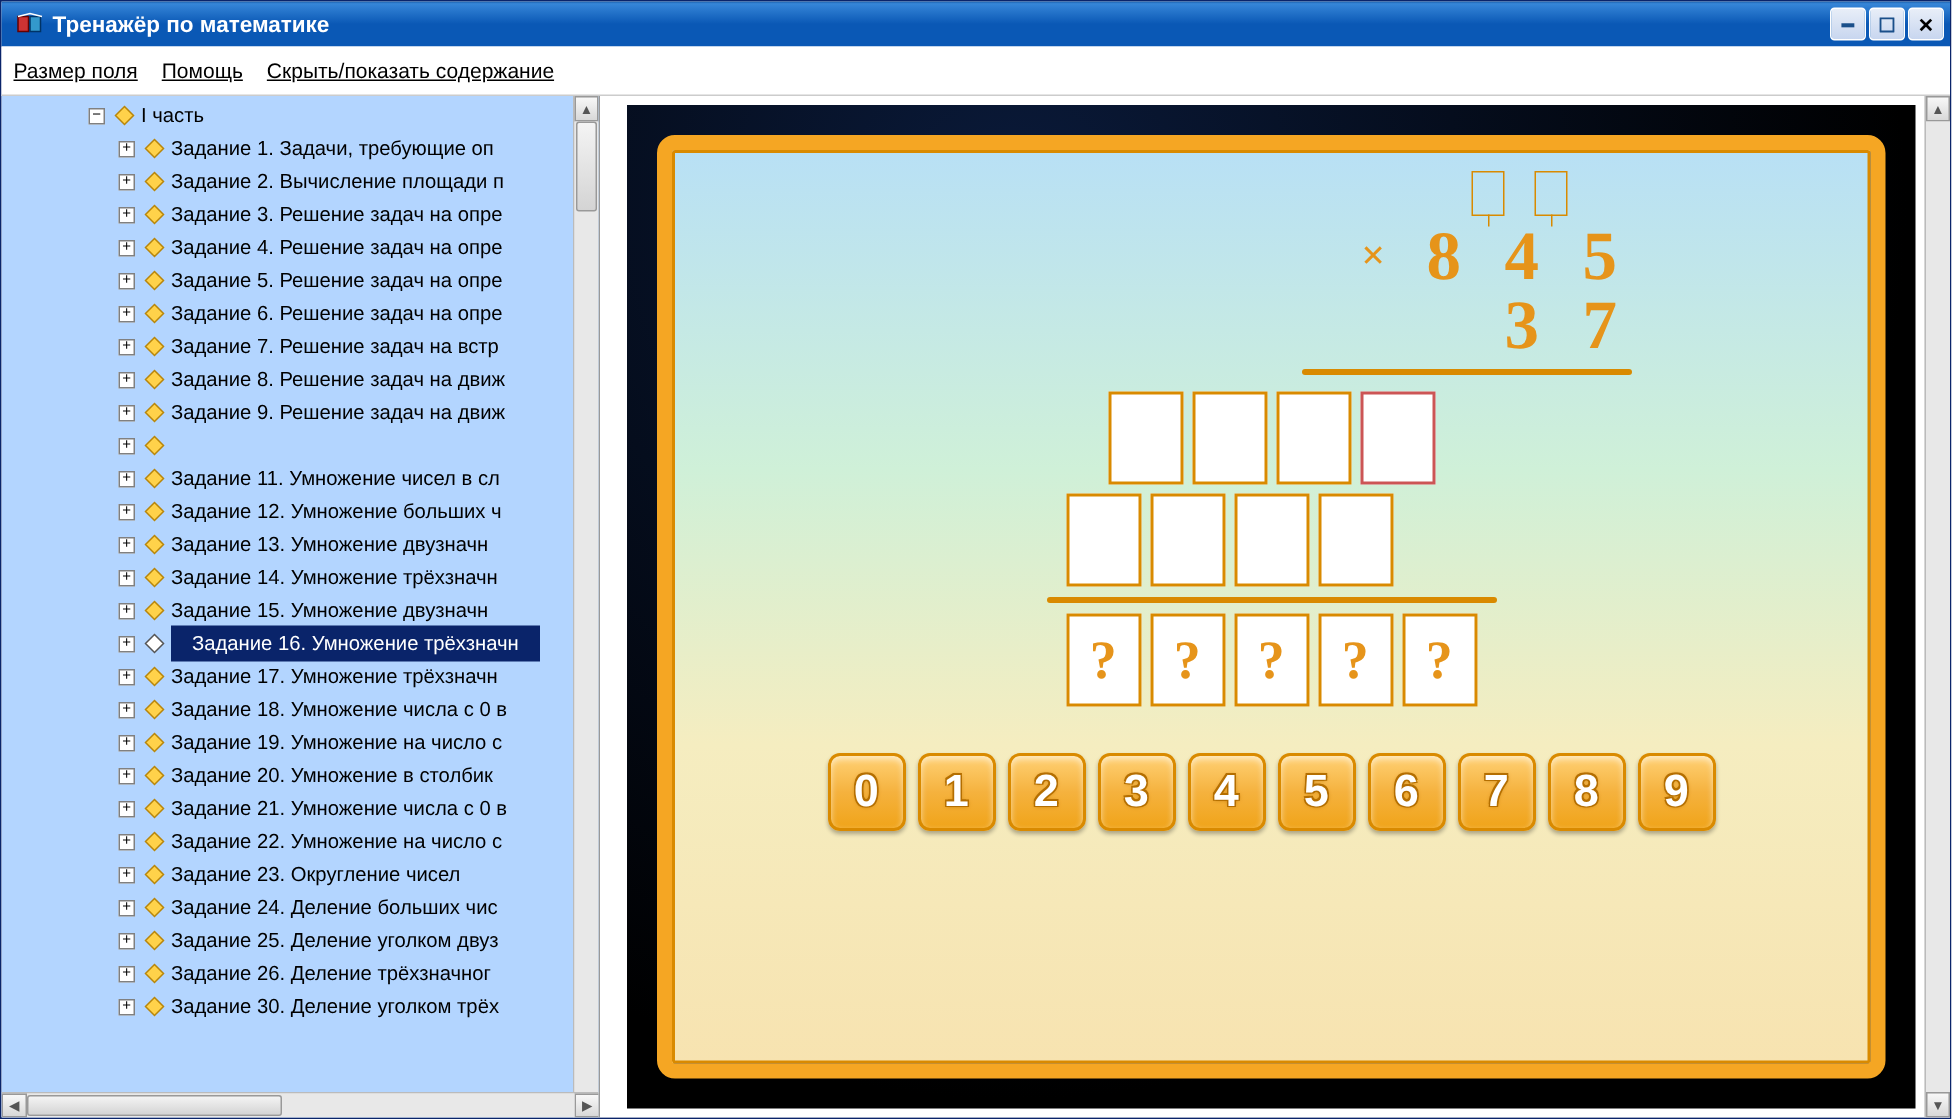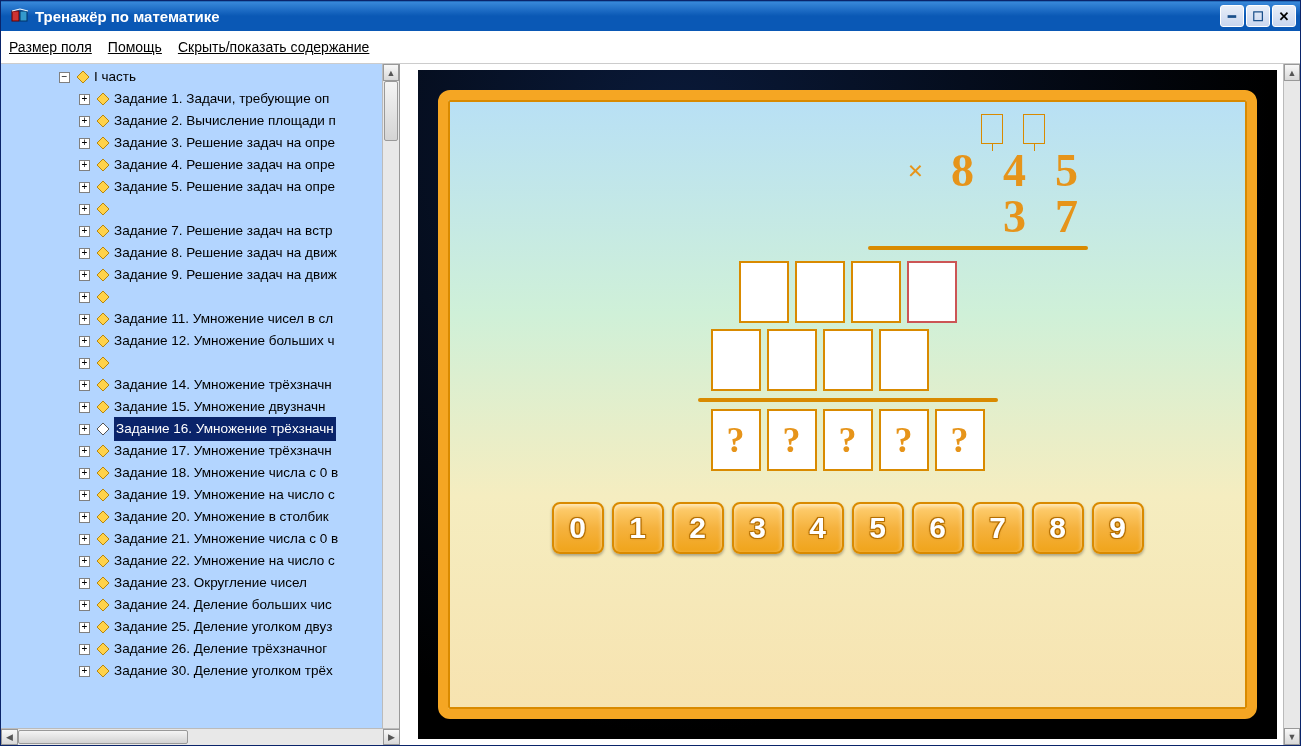--- a/index.html
+++ b/index.html
@@ -28,21 +28,21 @@
 .sidebar { width: 399px; background: #b3d5ff; overflow: hidden; display: flex; position: relative; border-right: 1px solid #999; }
 .tree-wrap { flex:1; overflow: hidden; position: relative; }
 .tree { padding: 2px 0; font-size: 13.5px; line-height: 22px; color: #000; }
 
 .tree-row { display: flex; align-items: center; height: 22px; white-space: nowrap; padding-left: 0; cursor: default; }
 .tree-row.root { padding-left: 58px; }
 .tree-row.child { padding-left: 78px; }
 .tree-row .exp { width: 11px; height: 11px; border: 1px solid #808080; background: #fff; color: #000; display: inline-flex; align-items: center; justify-content: center; font-size: 10px; line-height: 1; margin-right: 6px; cursor: pointer; }
 .tree-row .diamond { width: 14px; height: 14px; margin-right: 4px; display: inline-block; }
 .tree-row .diamond svg { display:block; }
-.tree-row.selected .label { background: #0a246a; color: #fff; padding: 1px 2px; }
+.tree-row.selected .label { background: #0a246a; color: #fff; padding: 1px 14px; }
 
 .v-scroll { width: 17px; background: #e8e8e8; border-left: 1px solid #bbb; display: flex; flex-direction: column; }
 .v-scroll .arrow { height: 17px; background: linear-gradient(#f8f8f8,#d8d8d8); border: 1px solid #999; display:flex; align-items:center; justify-content:center; font-size:9px; color:#555; cursor:pointer;}
 .v-scroll .track { flex:1; background:#e8e8e8; position:relative; }
 .v-scroll .thumb { position:absolute; left:1px; right:1px; top:0; height:60px; background:linear-gradient(#f4f4f4,#d4d4d4); border:1px solid #999; border-radius:2px; }
 
 .h-scroll { height:17px; background:#e8e8e8; border-top:1px solid #bbb; display:flex; position:absolute; bottom:0; left:0; width:399px; }
 .h-scroll .arrow { width:17px; background:linear-gradient(#f8f8f8,#d8d8d8); border:1px solid #999; display:flex; align-items:center; justify-content:center; font-size:9px; color:#555; cursor:pointer;}
 .h-scroll .track{flex:1; background:#e8e8e8; position:relative;}
 .h-scroll .thumb{position:absolute; top:1px; bottom:1px; left:0; width:170px; background:linear-gradient(#f4f4f4,#d4d4d4); border:1px solid #999; border-radius:2px;}
@@ -174,20 +174,21 @@
               </span>
               <span class="label">Задание 5. Решение задач на опре</span>
             </div>
             <div class="tree-row child">
               <span class="exp">+</span>
               <span class="diamond ">
                 <svg width="14" height="14" viewBox="0 0 14 14">
                   <polygon points="7,1 13,7 7,13 1,7" fill="#ffd24a" stroke="#b8860b" stroke-width="1"></polygon>
                 </svg>
               </span>
+              <span class="label">Задание 6. Решение задач на опре</span>
             </div>
             <div class="tree-row child">
               <span class="exp">+</span>
               <span class="diamond ">
                 <svg width="14" height="14" viewBox="0 0 14 14">
                   <polygon points="7,1 13,7 7,13 1,7" fill="#ffd24a" stroke="#b8860b" stroke-width="1"></polygon>
                 </svg>
               </span>
               <span class="label">Задание 7. Решение задач на встр</span>
             </div>
@@ -235,20 +236,21 @@
               </span>
               <span class="label">Задание 12. Умножение больших ч</span>
             </div>
             <div class="tree-row child">
               <span class="exp">+</span>
               <span class="diamond ">
                 <svg width="14" height="14" viewBox="0 0 14 14">
                   <polygon points="7,1 13,7 7,13 1,7" fill="#ffd24a" stroke="#b8860b" stroke-width="1"></polygon>
                 </svg>
               </span>
+              <span class="label">Задание 13. Умножение двузначн</span>
             </div>
             <div class="tree-row child">
               <span class="exp">+</span>
               <span class="diamond ">
                 <svg width="14" height="14" viewBox="0 0 14 14">
                   <polygon points="7,1 13,7 7,13 1,7" fill="#ffd24a" stroke="#b8860b" stroke-width="1"></polygon>
                 </svg>
               </span>
               <span class="label">Задание 14. Умножение трёхзначн</span>
             </div>

